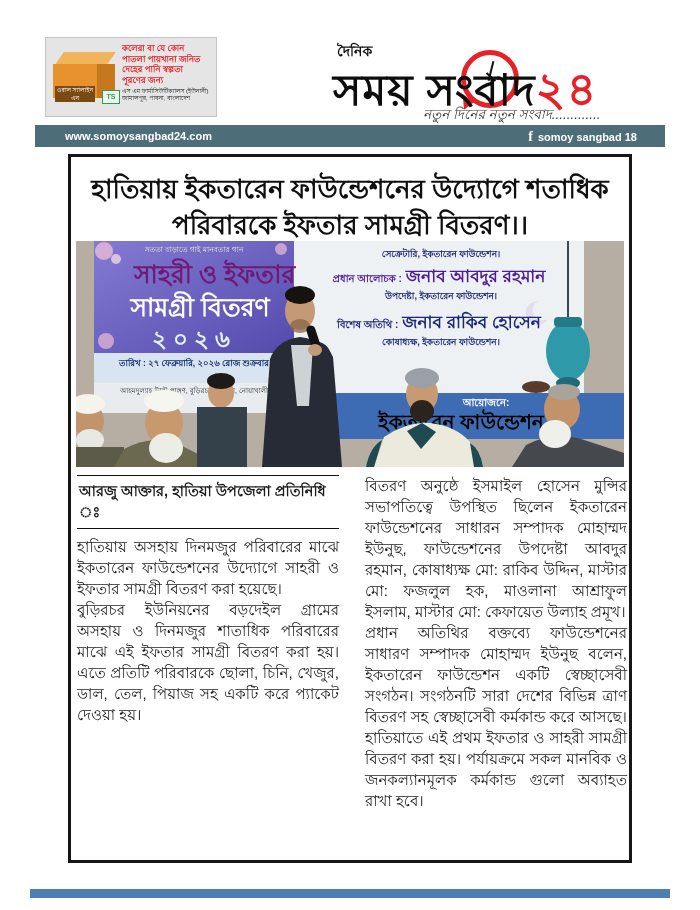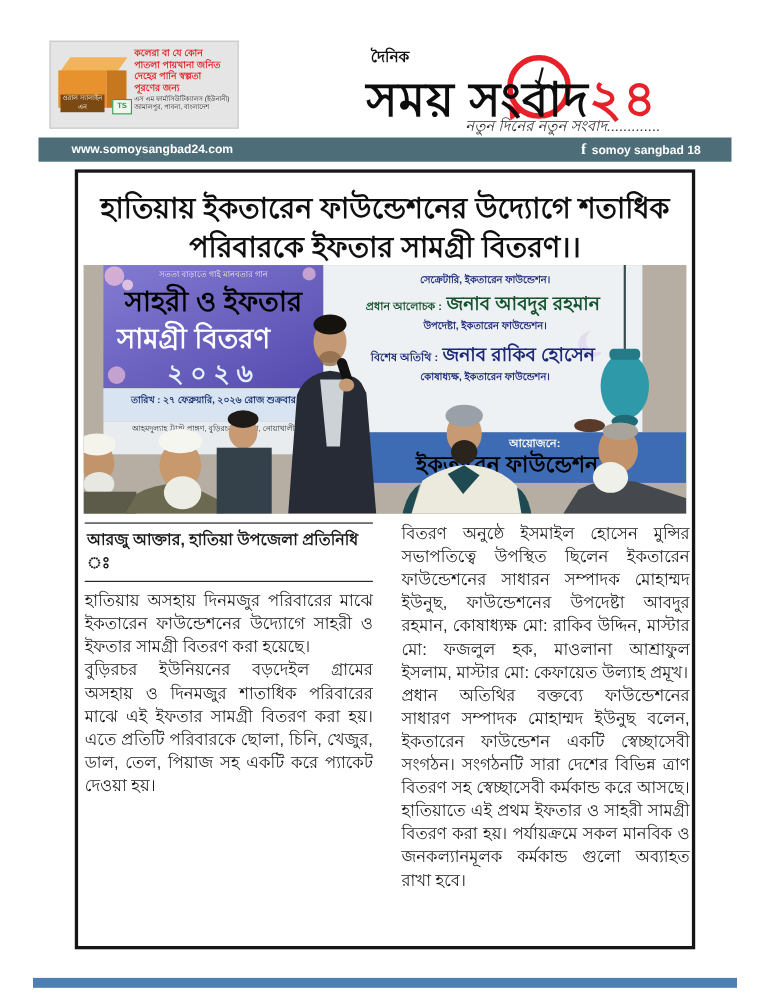--- a/index.html
+++ b/index.html
@@ -46,28 +46,28 @@
   
   .article-box{position:absolute;left:68px;top:154px;width:564px;height:709px;
     border:3px solid #161616;box-sizing:border-box;background:#fff;}
   .headline{margin:14px 10px 0 10px;text-align:center;font-size:26px;line-height:36px;
     font-weight:bold;color:#0f0f0f;}
   
   .photo{position:absolute;left:5px;top:84px;width:548px;height:226px;background:#b6aea3;overflow:hidden;}
   .photo svg{position:absolute;left:0;top:0;}
   .ph-text{position:absolute;z-index:1;}
   .bn-left-small{left:20px;top:3px;width:196px;text-align:center;font-size:7.5px;color:#f3e9d2;}
-  .bn-left-l1{left:18px;top:14px;width:200px;text-align:center;font-size:25px;font-weight:bold;color:#000000;}
-  .bn-left-l2{left:0;top:47px;width:200px;text-align:center;font-size:25px;font-weight:bold;color:#fff;}
+  .bn-left-l1{left:18px;top:14px;width:200px;text-align:left;font-size:25px;font-weight:bold;color:#701a75;padding-left:40px;}
+  .bn-left-l2{left:24px;top:47px;width:200px;text-align:center;font-size:25px;font-weight:bold;color:#fff;}
   .bn-left-year{left:18px;top:80px;width:200px;text-align:center;font-size:23px;font-weight:bold;
     color:#e4f2ff;letter-spacing:6px;}
   .bn-date{left:20px;top:116px;width:196px;text-align:center;font-size:8.5px;font-weight:bold;color:#18306e;}
   .bn-venue{left:20px;top:145px;width:196px;text-align:center;font-size:7px;color:#2b2b2b;line-height:9px;}
   .bn-r0{left:250px;top:6px;width:230px;text-align:center;font-size:9px;font-weight:bold;color:#1e2a78;}
-  .bn-r1{left:232px;top:22px;width:262px;text-align:center;font-size:17px;font-weight:bold;color:#14532d;}
+  .bn-r1{left:232px;top:22px;width:262px;text-align:center;font-size:17px;font-weight:bold;color:#4c1d95;}
   .bn-r1 .lbl,.bn-r2 .lbl{font-size:10px;margin-right:4px;}
   .bn-r1s{left:250px;top:48px;width:230px;text-align:center;font-size:9px;font-weight:bold;color:#1e2a78;}
   .bn-r2{left:232px;top:68px;width:262px;text-align:center;font-size:17px;font-weight:bold;color:#1e2a78;}
   .bn-r2s{left:250px;top:94px;width:230px;text-align:center;font-size:9px;font-weight:bold;color:#1e2a78;}
   .bn-strip-label{left:300px;top:154px;width:220px;text-align:center;font-size:10px;font-weight:bold;color:#fff;}
   .bn-strip{left:230px;top:166px;width:310px;text-align:center;font-size:20px;font-weight:bold;color:#000000;}
   
   .columns{position:absolute;left:6px;top:318px;width:550px;display:flex;gap:26px;}
   .col{width:270px;text-align:justify;font-size:15px;line-height:21px;color:#1b1b1b;}
   .col p{margin:0;}

